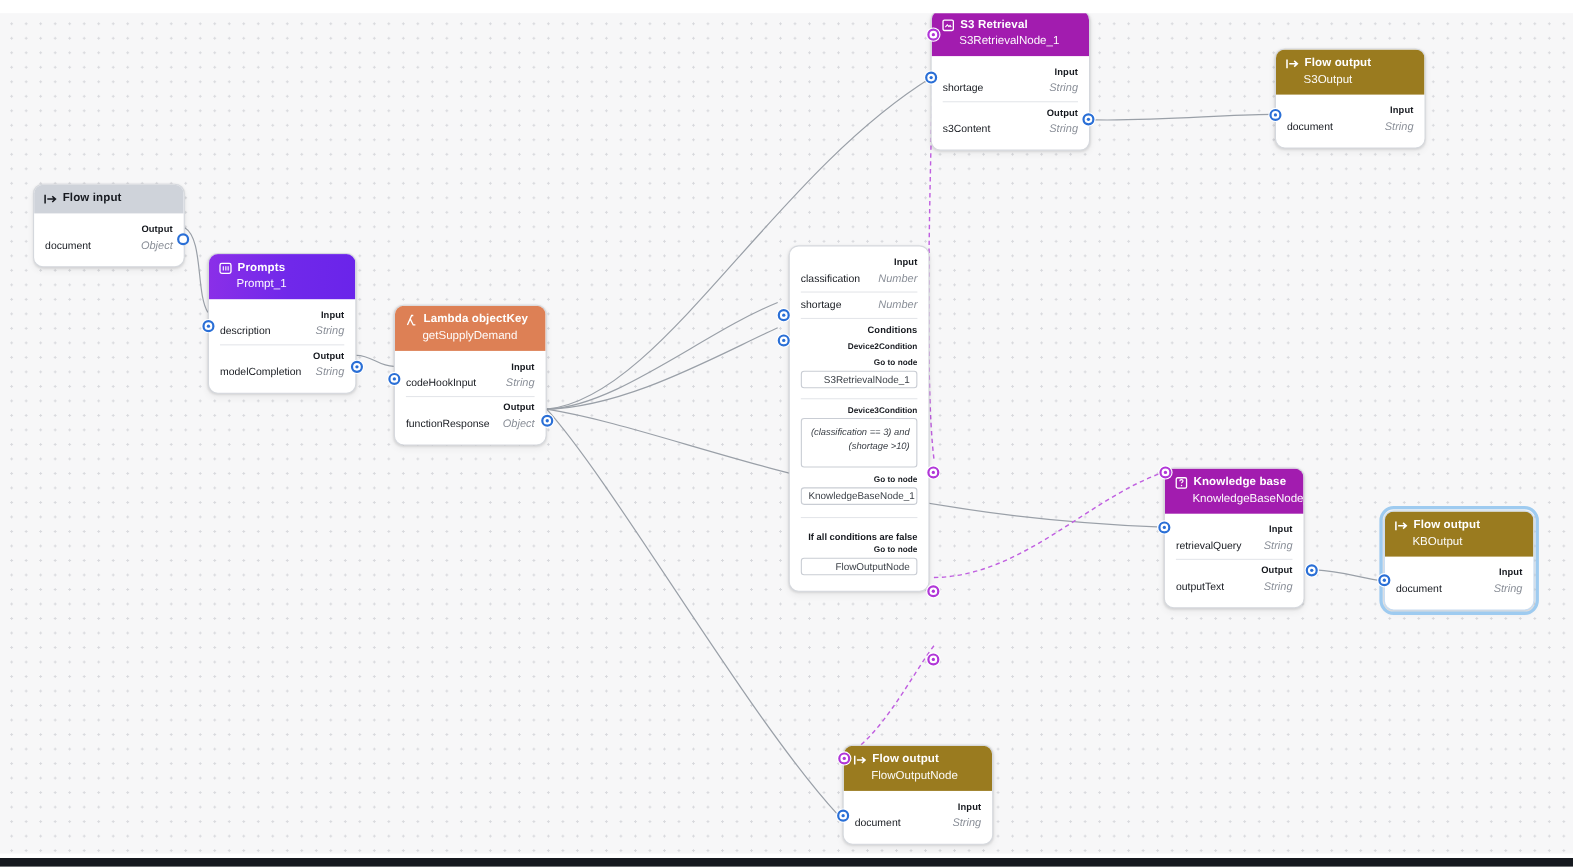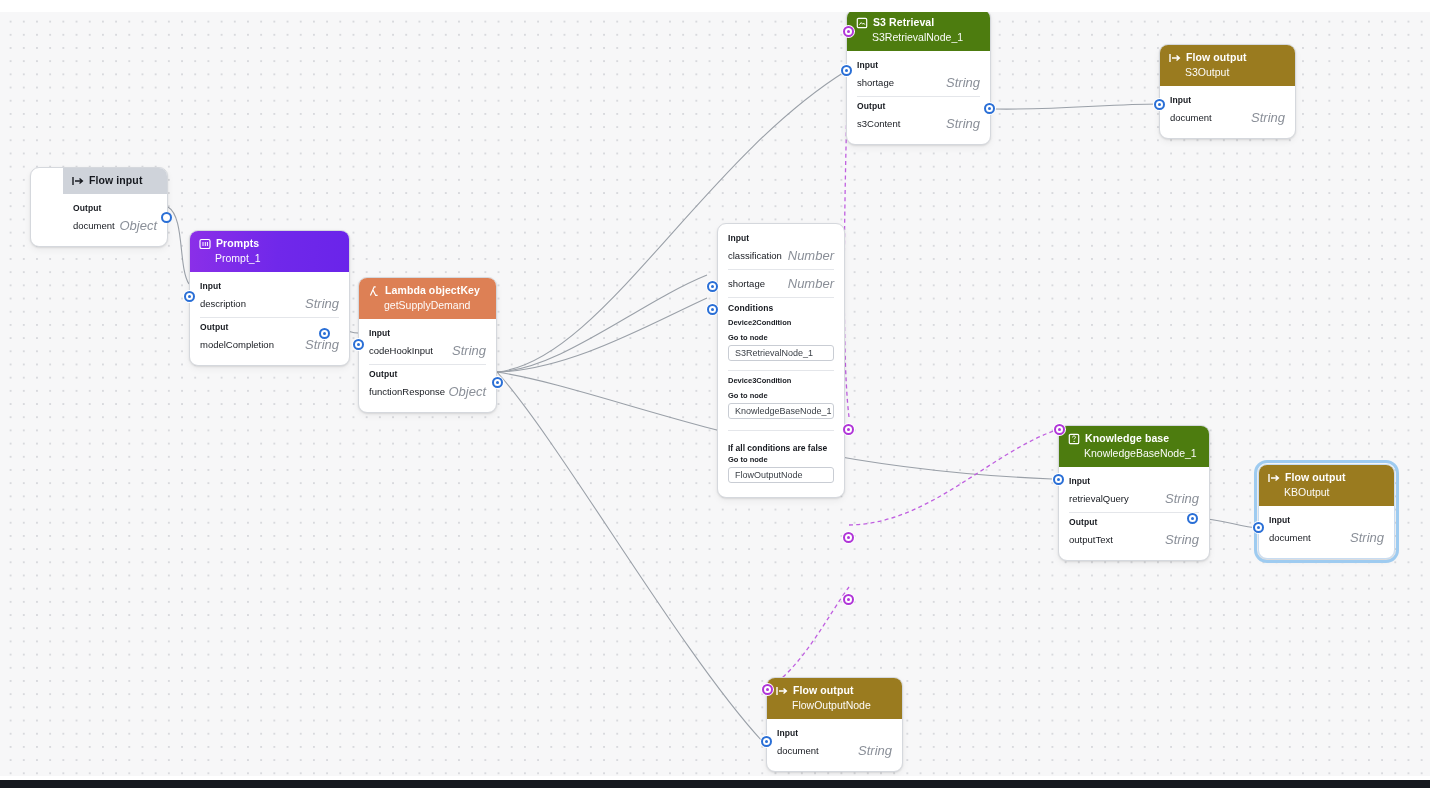--- a/index.html
+++ b/index.html
@@ -57,28 +57,28 @@
     padding-left:16px; margin-top:1px; opacity:.97;
   }
   .nhead .ico { width:12px; height:12px; display:inline-block; flex:0 0 12px; }
   .nhead .ico svg { display:block; width:12px; height:12px; }
 
   
   .h-flowio   { background:#cfd3da; color:#16191f; }
   .h-prompt   { background:linear-gradient(95deg,#8b2fe8 0%,#7028ea 55%,#6a24ea 100%); }
   .h-lambda   { background:#dd8055; }
   .h-cond     { background:#6e8ee8; }
-  .h-teal     { background:#4d7c0f; }
+  .h-teal     { background:#a21caf; }
   .h-gold     { background:#9a7b1f; }
 
-  .nbody { padding:7px 10px 9px 10px; }
+  .nbody { padding:7px 10px 9px 10px;text-align:right; }
   .sectlabel { font-size:8.5px; font-weight:bold; color:#16191f; margin:2px 0 3px 0; letter-spacing:.1px; }
   .row { display:flex; justify-content:space-between; align-items:center; padding:2px 0 4px 0; }
   .row .k { font-size:9.5px; color:#16191f; }
-  .row .t { font-size:13px; color:#8a8f98; font-style:italic; }
+  .row .t { font-size:10px; color:#8a8f98; font-style:italic; }
   .hr { height:1px; background:#e4e6ea; margin:2px 0 4px 0; }
 
   
   .condlabel { font-size:7.5px; font-weight:bold; color:#16191f; margin:5px 0 3px 0; }
   .gotolabel { font-size:7.5px; font-weight:bold; color:#16191f; margin:6px 0 3px 0; }
   .expr {
     border:1px solid #c9cdd4; border-radius:3px; background:#fff;
     height:45px; padding:5px 6px;
     font-size:8.5px; font-style:italic; color:#3c4148; line-height:13px;
     position:relative;
@@ -136,21 +136,21 @@
     <g fill="none" stroke="#c060e0" stroke-width="1.3" stroke-dasharray="4,3.2">
 
       <path d="M849,405 C840,330 846,130 849,18"></path>
 
       <path d="M849,513 C930,512 990,440 1059,417"></path>
 
       <path d="M849,575 C830,600 800,660 766,677"></path>
     </g>
   </svg>
 
-  <div class="node" style="left:30px; top:155px; width:138px;padding-left:32px;">
+  <div class="node" style="left:30px; top:155px; width:138px;">
     <div class="nhead h-flowio">
       <div class="ttl">
         <span class="ico">
           <svg viewBox="0 0 12 12">
               <path d="M1 2v8" stroke="#16191f" stroke-width="1.4"></path>
               <path d="M3 6h7M7.5 3.4L10.4 6 7.5 8.6" stroke="#16191f" stroke-width="1.4" fill="none"></path>
             </svg>
         </span>
         <span>Flow input</span>
       </div>
@@ -158,21 +158,21 @@
     <div class="nbody">
       <div class="sectlabel">Output</div>
       <div class="row">
         <span class="k">document</span>
         <span class="t">Object</span>
       </div>
     </div>
   </div>
   <div class="port hollow" style="left:161px; top:200px;"></div>
 
-  <div class="node" style="left:189px; top:218px; width:161px;">
+  <div class="node" style="left:189px; top:218px; width:135px;">
     <div class="nhead h-prompt">
       <div class="ttl">
         <span class="ico">
           <svg viewBox="0 0 12 12">
               <rect x="1" y="1.5" width="10" height="9" rx="1.6" fill="none" stroke="#fff" stroke-width="1.2"></rect>
               <path d="M4 4v4M6.3 4v4M8.4 4v4" stroke="#fff" stroke-width="1"></path>
             </svg>
         </span>
         <span>Prompts</span>
       </div>
@@ -241,20 +241,21 @@
       <div class="sectlabel" style="margin-top:5px;">Conditions</div>
 
       <div class="condlabel">Device2Condition</div>
 
       <div class="gotolabel">Go to node</div>
       <div class="inp">S3RetrievalNode_1</div>
 
       <div class="hr" style="margin:9px 0 2px 0;"></div>
 
       <div class="condlabel">Device3Condition</div>
+      <div class="expr">(classification == 3) and (shortage &gt;10)</div>
 
       <div class="gotolabel">Go to node</div>
       <div class="inp">KnowledgeBaseNode_1</div>
 
       <div class="hr" style="margin:11px 0 3px 0;"></div>
 
       <div class="allfalse">If all conditions are false</div>
       <div class="gotolabel" style="margin-top:2px;">Go to node</div>
       <div class="inp">FlowOutputNode</div>
     </div>
@@ -312,21 +313,21 @@
     <div class="nbody">
       <div class="sectlabel">Input</div>
       <div class="row">
         <span class="k">document</span>
         <span class="t">String</span>
       </div>
     </div>
   </div>
   <div class="port blue" style="left:1154px; top:87px;"></div>
 
-  <div class="node" style="left:1058px; top:413px; width:152px;">
+  <div class="node" style="left:1058px; top:413px; width:128px;">
     <div class="nhead h-teal">
       <div class="ttl">
         <span class="ico">
           <svg viewBox="0 0 12 12">
               <rect x="1.3" y="1.3" width="9.4" height="9.4" rx="1.3" fill="none" stroke="#fff" stroke-width="1.2"></rect>
               <path d="M4.5 4.4c0-.9.7-1.4 1.5-1.4s1.5.5 1.5 1.3c0 1.1-1.4 1.1-1.4 2.1" stroke="#fff" stroke-width="1" fill="none"></path>
               <circle cx="6.1" cy="8.4" r=".65" fill="#fff"></circle>
             </svg>
         </span>
         <span>Knowledge base</span>

